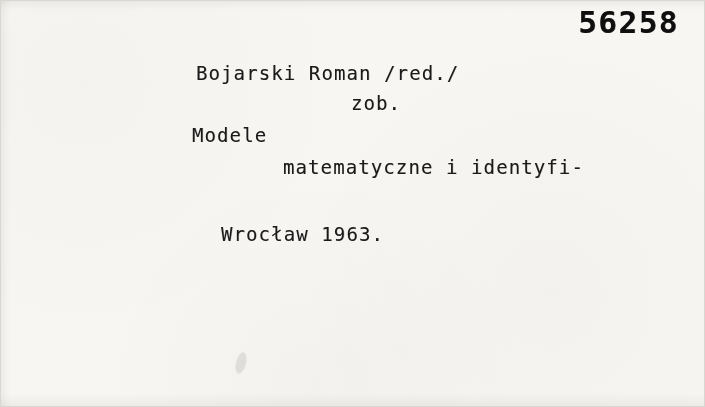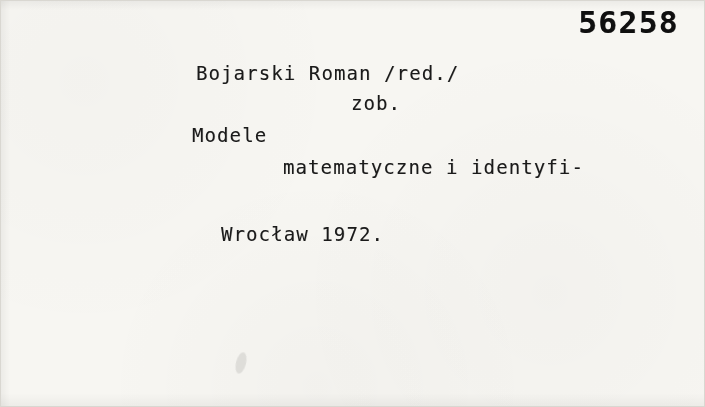--- a/index.html
+++ b/index.html
@@ -99,17 +99,17 @@
 
   <div class="line l-author">Bojarski Roman /red./</div>
 
   <div class="line l-zob">zob.</div>
 
   <div class="line l-title2">matematyczne i identyfi-</div>
 
   <div class="line l-title1">Modele</div>
 
 
-  <div class="line l-imprint">Wrocław 1972.</div>
+  <div class="line l-imprint">Wrocław 1963.</div>
 
   <div class="smudge"></div>
 
 </div>
 
 </body></html>

